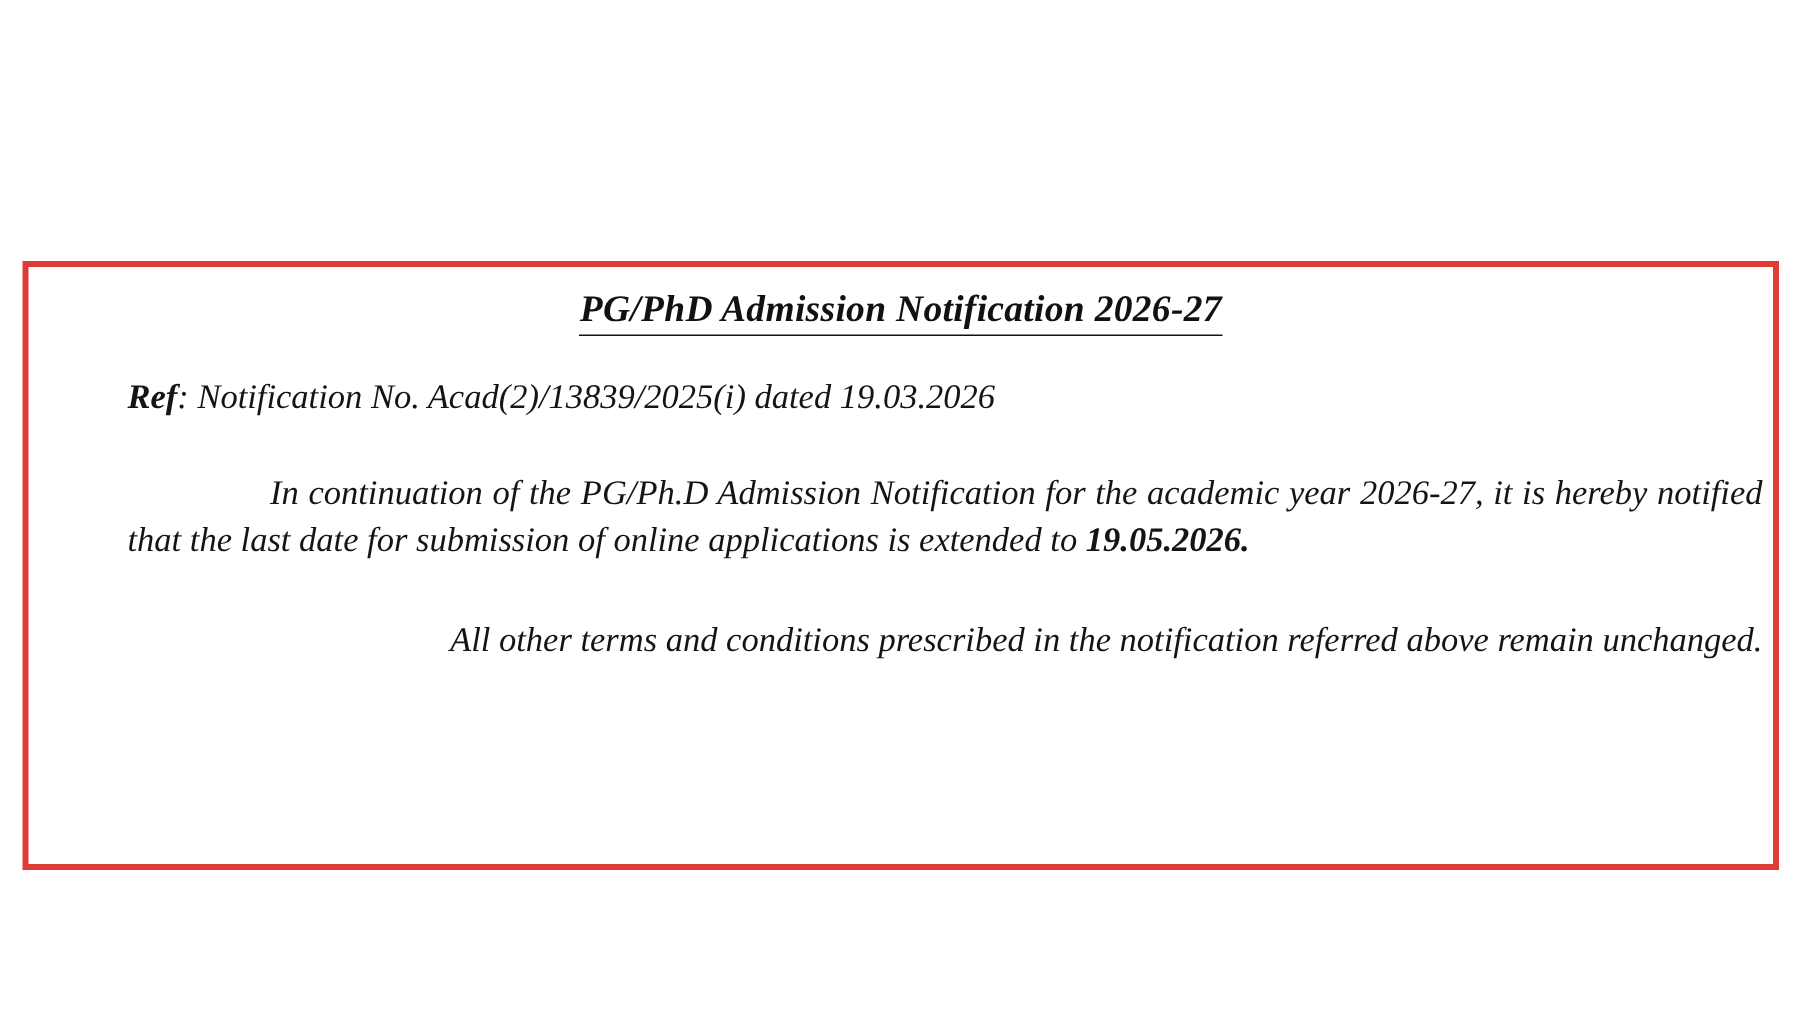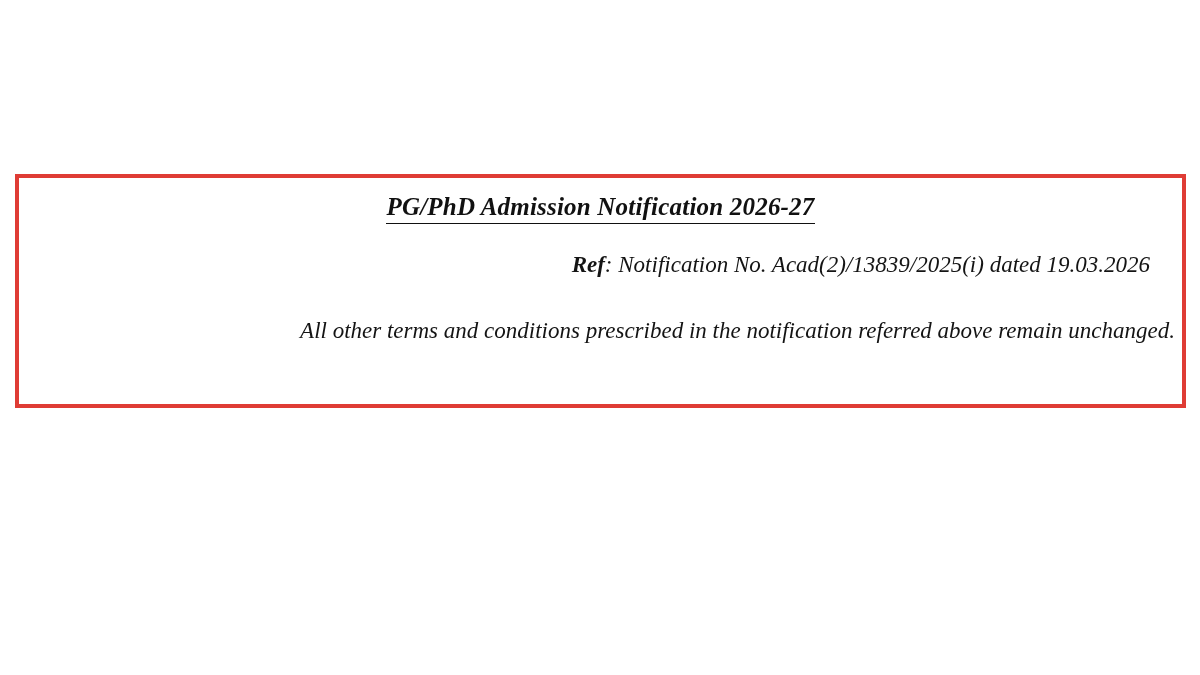--- a/index.html
+++ b/index.html
@@ -14,21 +14,21 @@
     font-family: "Liberation Serif", "DejaVu Serif", serif;
     color: #1a1a1a;
     overflow: hidden;
   }
 
   #notice-box {
     position: absolute;
     left: 15px;
     top: 174px;
     width: 1171px;
-    height: 234px;
+    height: 406px;
     box-sizing: border-box;
     border: 4px solid #df3c35;
     background: #ffffff;
   }
 
   .inner {
     box-sizing: border-box;
     padding: 14px 32px 10px 32px;
     height: 100%;
   }
@@ -61,21 +61,20 @@
   }
 
   
   .ref-line {
     margin: 27px 0 0 34px;
     font-style: italic;
     font-size: 23px;
     line-height: 28px;
     color: #141414;
     white-space: nowrap;
-    text-align: right;
   }
   .ref-label {
     font-weight: bold;
     font-style: italic;
   }
 
   
   .para {
     margin: 0 0 0 34px;
     font-style: italic;
@@ -104,17 +103,18 @@
 
 <div id="notice-box">
   <div class="inner">
 
     <div class="heading-block">
       <div class="heading-line heading-1"><span class="ul">PG/PhD Admission Notification 2026-27</span></div>
     </div>
 
     <p class="ref-line"><span class="ref-label">Ref</span><span>: Notification No. Acad(2)/13839/2025(i) dated 19.03.2026</span></p>
 
+    <p class="para para-main"><span>In continuation of the PG/Ph.D Admission Notification for the academic year 2026-27, it is hereby notified that the last date for submission of online applications is extended to </span><span class="bold-date">19.05.2026.</span></p>
 
     <p class="para para-tail">All other terms and conditions prescribed in the  notification referred above remain unchanged.</p>
 
   </div>
 </div>
 
 </body></html>

